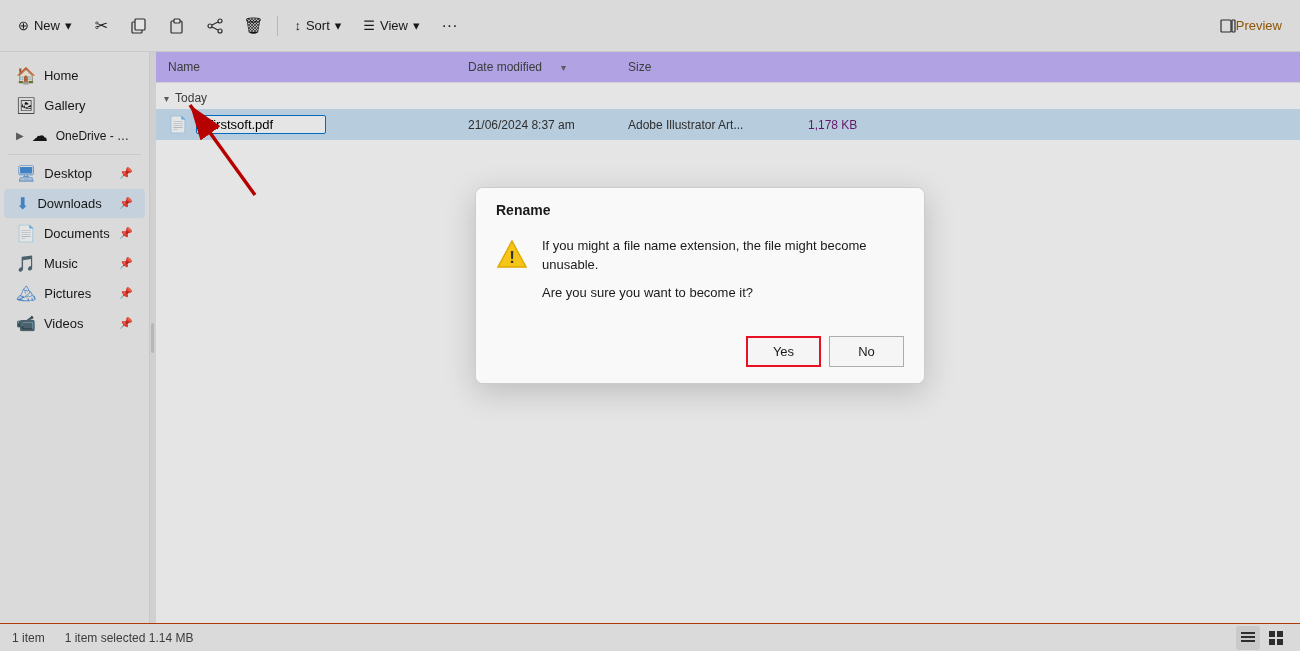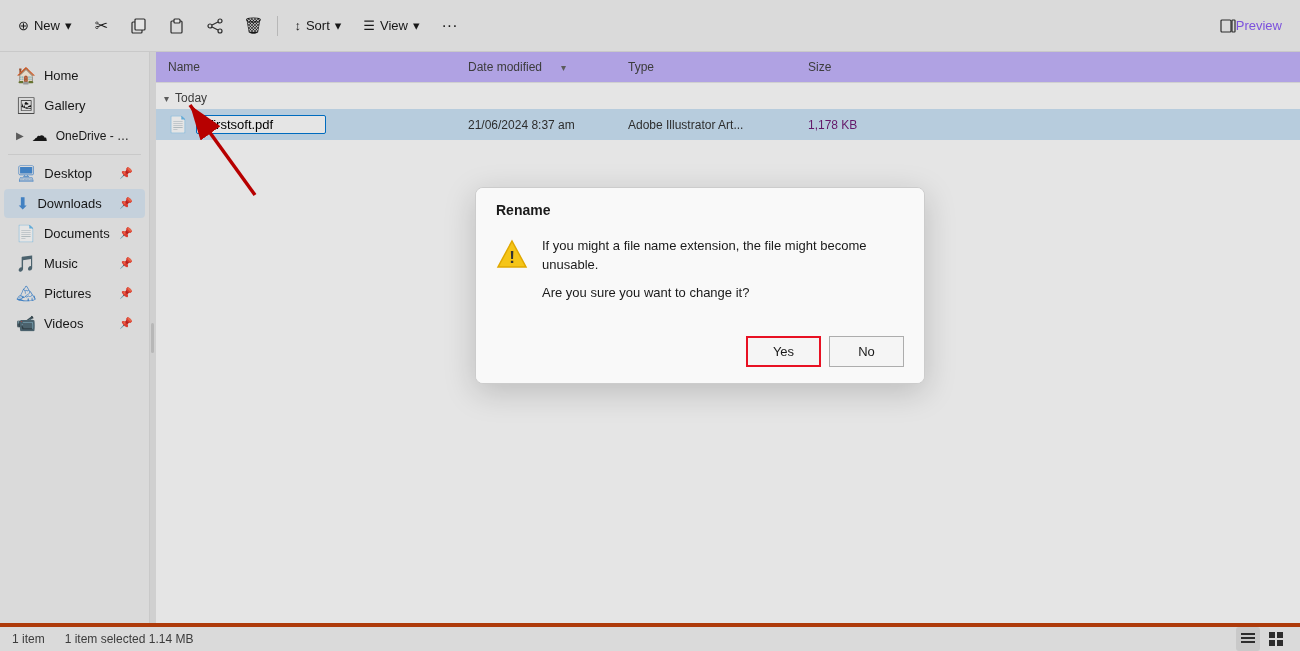--- a/index.html
+++ b/index.html
@@ -51,21 +51,21 @@
       margin-left: auto;
       display: flex;
       align-items: center;
       gap: 0;
       padding: 6px 10px;
       border-radius: 5px;
       cursor: pointer;
       border: none;
       background: transparent;
       font-size: 13px;
-      color: #8b5cf6;
+      color: #a16207;
     }
 
     
     .main-layout {
       display: flex;
       height: calc(651px - 52px - 28px);
     }
 
     
     .sidebar {
@@ -226,21 +226,21 @@
     .dialog-btn.primary {
       background: #f5f5f5;
       border: 2px solid #e81123;
       color: #1a1a1a;
     }
 
     
     .status-bar {
       height: 28px;
       background: #f3f3f3;
-      border-top: 4px solid #c2410c;
+      border-top: 1px solid #c2410c;
       display: flex;
       align-items: center;
       padding: 0 12px;
       gap: 20px;
       font-size: 12px;
       color: #444;
       position: absolute;
       bottom: 0;
       left: 0;
       right: 0;
@@ -385,23 +385,20 @@
   <div class="content-area">
 
     <div class="file-list-header">
       <div class="col-name">
         <span>Name</span>
       </div>
       <div class="col-date">
         <span>Date modified</span>
         <span class="sort-arrow">▾</span>
       </div>
-      <div class="col-type">
-        <span>Type</span>
-      </div>
       <div class="col-size">
         <span>Size</span>
       </div>
     </div>
 
     <div class="group-header">
       <span class="chevron">▾</span>
       <span>Today</span>
     </div>
 
@@ -432,21 +429,21 @@
       <span>Rename</span>
     </div>
     <div class="dialog-body">
 
       <svg class="warning-icon" viewBox="0 0 32 32">
         <polygon points="16,3 30,29 2,29" fill="#f5c518" stroke="#e0a800" stroke-width="1.5"></polygon>
         <text x="16" y="25" text-anchor="middle" font-size="17" font-weight="bold" fill="#333">!</text>
       </svg>
       <div class="dialog-text">
         <p>If you might a file name extension, the file might become unusable.</p>
-        <p>Are you sure you want to change it?</p>
+        <p>Are you sure you want to become it?</p>
       </div>
     </div>
     <div class="dialog-footer">
       <button class="dialog-btn primary">
         <span>Yes</span>
       </button>
       <button class="dialog-btn">
         <span>No</span>
       </button>
     </div>

